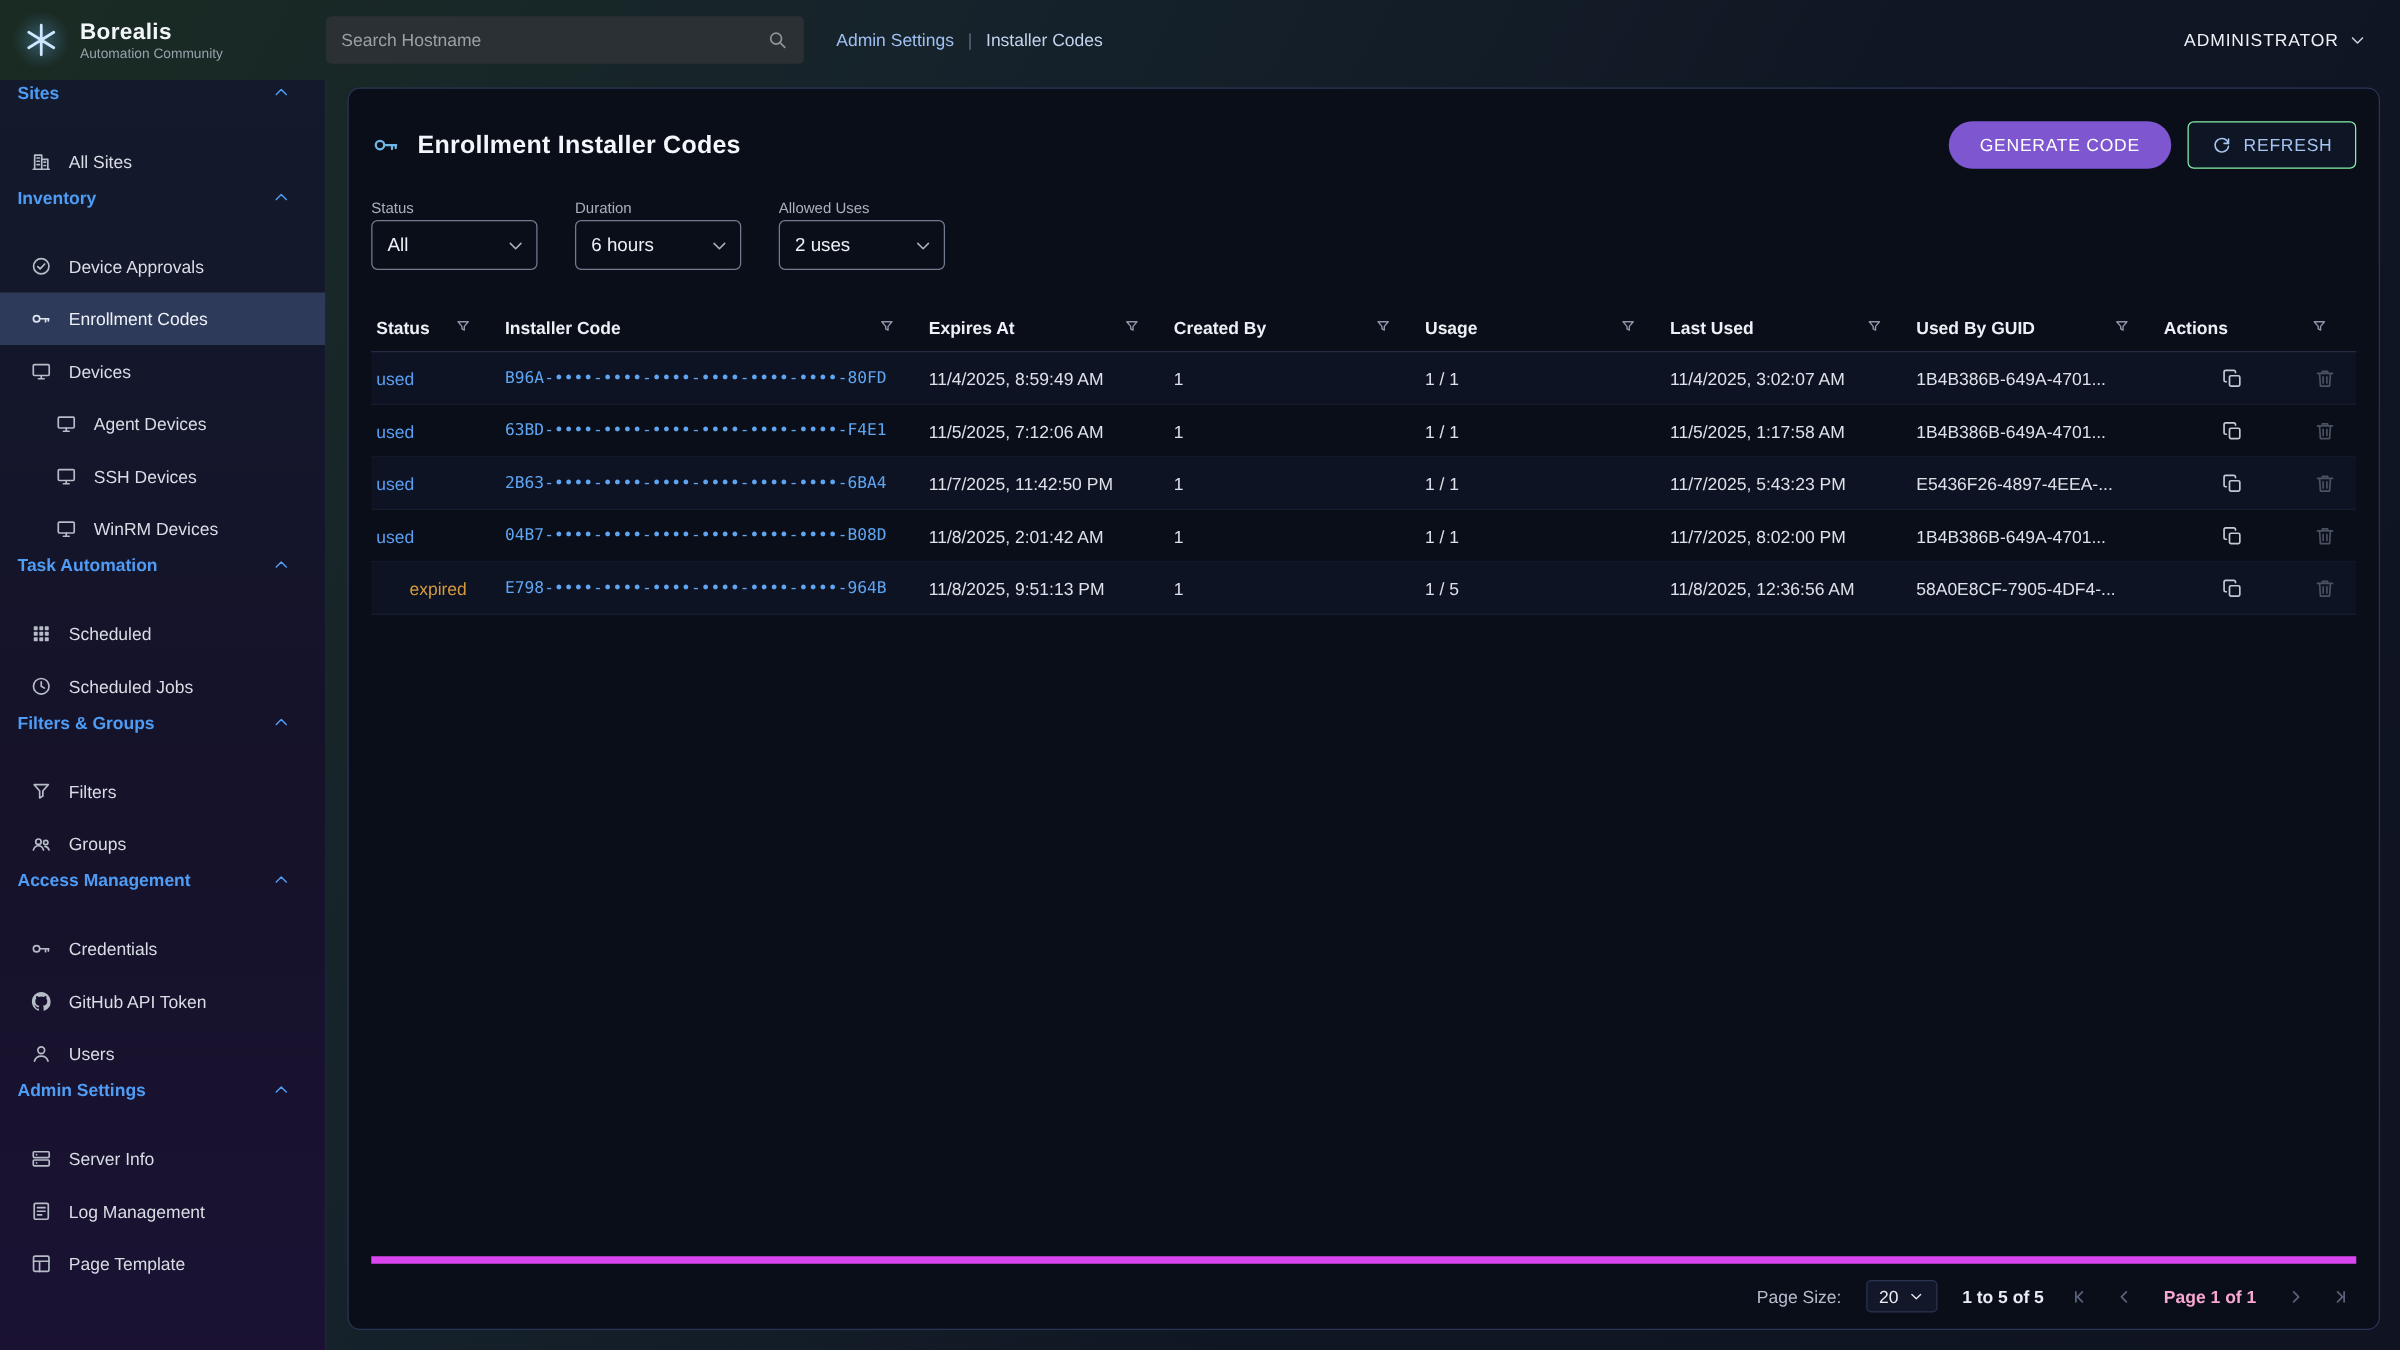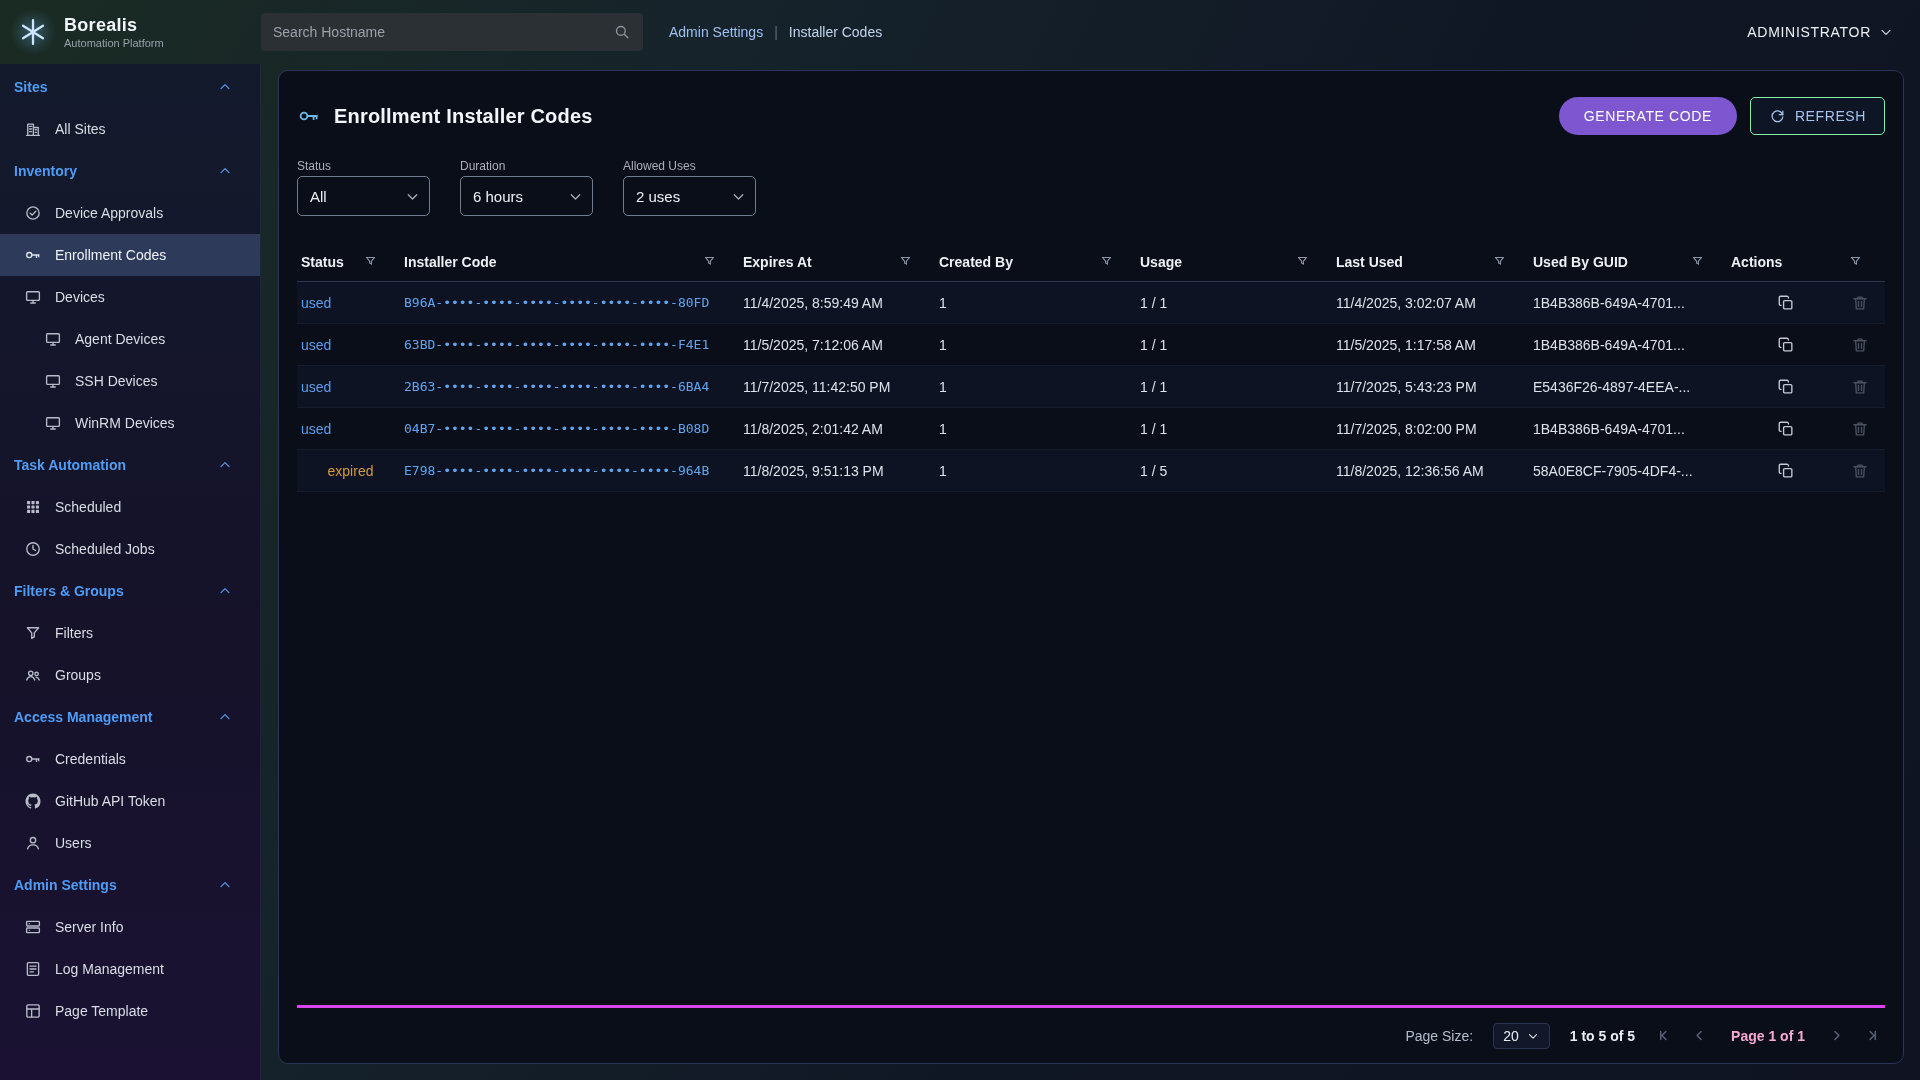--- a/index.html
+++ b/index.html
@@ -30,21 +30,21 @@
   .crumb-2 { color: #c3d3ee; }
   .spacer { flex: 1; }
   .user-menu { display: flex; align-items: center; gap: 7px; color: #eef1f6; font-size: 14px; letter-spacing: .7px; font-weight: 500; cursor: pointer; }
   .user-menu .icon { color: #cdd4dd; }
 
   
   .body-row { flex: 1; display: flex; min-height: 0; }
   .sidebar { width: 261px; flex: 0 0 261px; padding-top: 2px; overflow: hidden;
     background: linear-gradient(180deg, #131a2c 0%, #151229 55%, #1b1233 100%);
     border-right: 1px solid rgba(120,140,180,.12); }
-  .side-section { height: 42px; display: flex; align-items: center; justify-content: space-between;
+  .side-section { height: 42px; display: flex; justify-content: space-between;
     padding: 0 27px 0 14px; color: #4f9cf5; font-weight: 700; font-size: 14px; cursor: pointer; }
   .side-item { height: 42px; display: flex; align-items: center; gap: 13px; padding-left: 24px;
     font-size: 14px; color: #d9dde5; cursor: pointer; }
   .side-item .icon { color: #b6bcc8; }
   .side-item.indent { padding-left: 44px; }
   .side-item.selected { background: #2e3a59; color: #eef2f8; }
   .side-item.selected .icon { color: #e0e6ef; }
   .icon { display: inline-flex; }
   .icon svg { display: block; }
 
@@ -84,21 +84,21 @@
   .td { padding-left: 4px; overflow: hidden; white-space: nowrap; text-overflow: ellipsis; }
   .td.code { font-family: "DejaVu Sans Mono", monospace; font-size: 13px; color: #5fa5f2; }
   .td.status.used { color: #5b9ff2; }
   .td.status.expired { color: #d69a3e; text-align: center; }
   .td.actions { display: flex; align-items: center; gap: 56px; padding-left: 50px; }
   .icon-btn { background: none; border: none; cursor: pointer; padding: 0; display: inline-flex; }
   .icon-btn.copy { color: #c3cad6; }
   .icon-btn.delete { color: #4a5262; }
 
   
-  .pagination { margin-top: auto; border-top: 3px solid #d946ef; height: 58px; flex: 0 0 58px;
+  .pagination { margin-top: auto; border-top: 6px solid #d946ef; height: 58px; flex: 0 0 58px;
     display: flex; align-items: center; justify-content: flex-end; gap: 20px;
     font-size: 14px; color: #b6bece; padding-right: 4px; }
   .pg-select { display: flex; align-items: center; gap: 7px; background: #121829; border: 1px solid #2b3550;
     border-radius: 4px; padding: 4px 9px; color: #e9edf3; cursor: pointer; }
   .pg-strong { color: #e9edf3; font-weight: 700; }
   .pg-nav { display: flex; align-items: center; gap: 16px; color: #59627a; }
   .pg-nav .icon-btn { color: #59627a; }
   .pg-page { color: #f9a8d4; font-weight: 700; margin: 0 6px; }
 </style>
 </head>
@@ -110,21 +110,21 @@
     <div class="brand">
       <div class="logo">
         <span class="icon">
             <svg width="30" height="30" viewBox="0 0 24 24" fill="none" stroke="currentColor" stroke-width="1.8" stroke-linecap="round" stroke-linejoin="round">
               <path d="M12 2.5v19M4 7l16 10M20 7L4 17"></path>
             </svg>
           </span>
       </div>
       <div class="brand-text">
         <div class="brand-name">Borealis</div>
-        <div class="brand-sub">Automation Platform</div>
+        <div class="brand-sub">Automation Community</div>
       </div>
     </div>
     <div class="search">
       <input placeholder="Search Hostname" style="">
       <span class="icon">
           <svg width="18" height="18" viewBox="0 0 24 24" fill="none" stroke="currentColor" stroke-width="1.8" stroke-linecap="round" stroke-linejoin="round">
             <circle cx="10.5" cy="10.5" r="5.8"></circle>
             <path d="M15 15l4.8 4.8"></path>
           </svg>
         </span>

